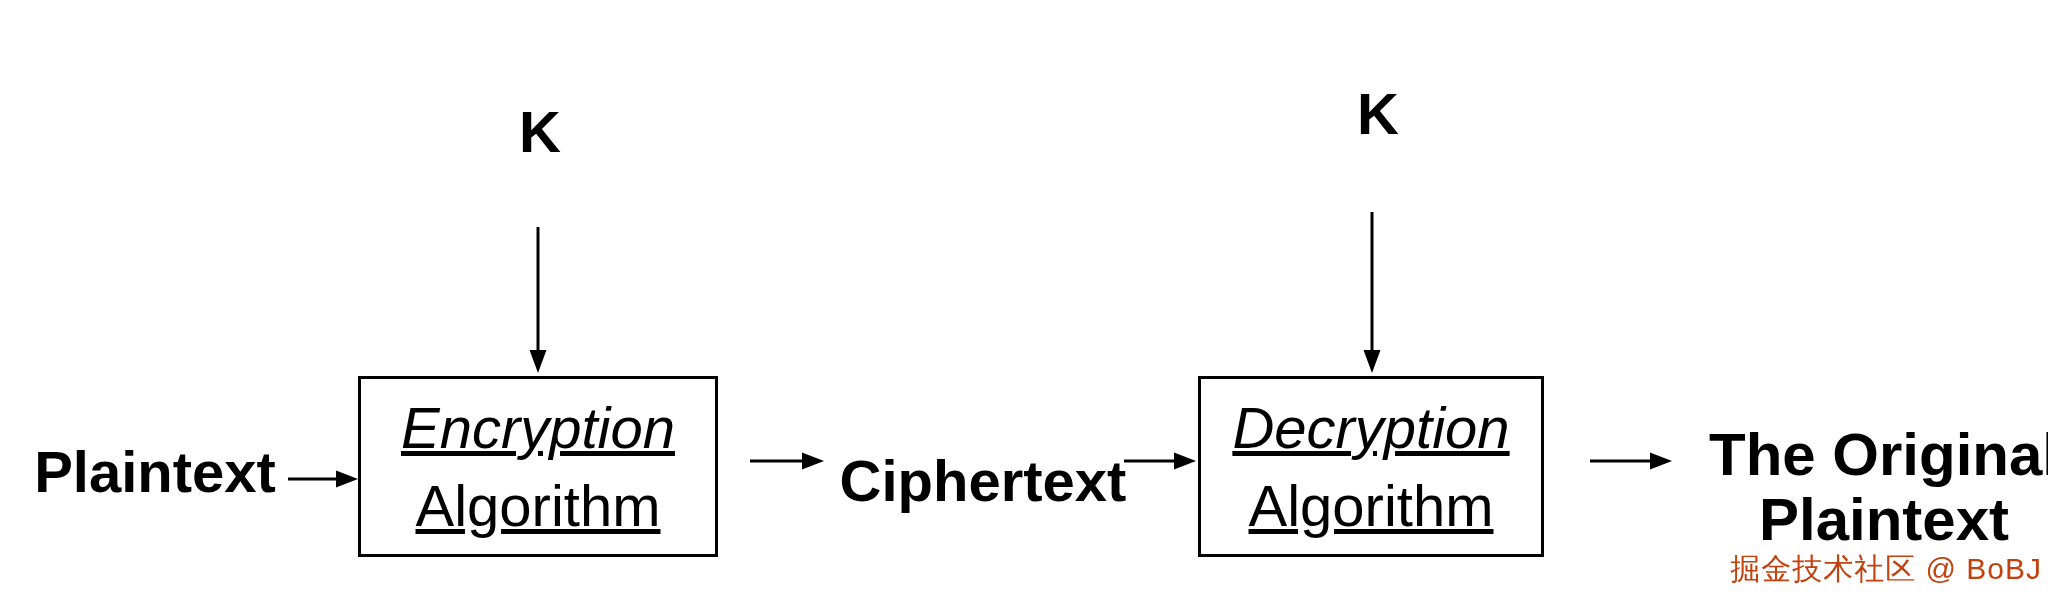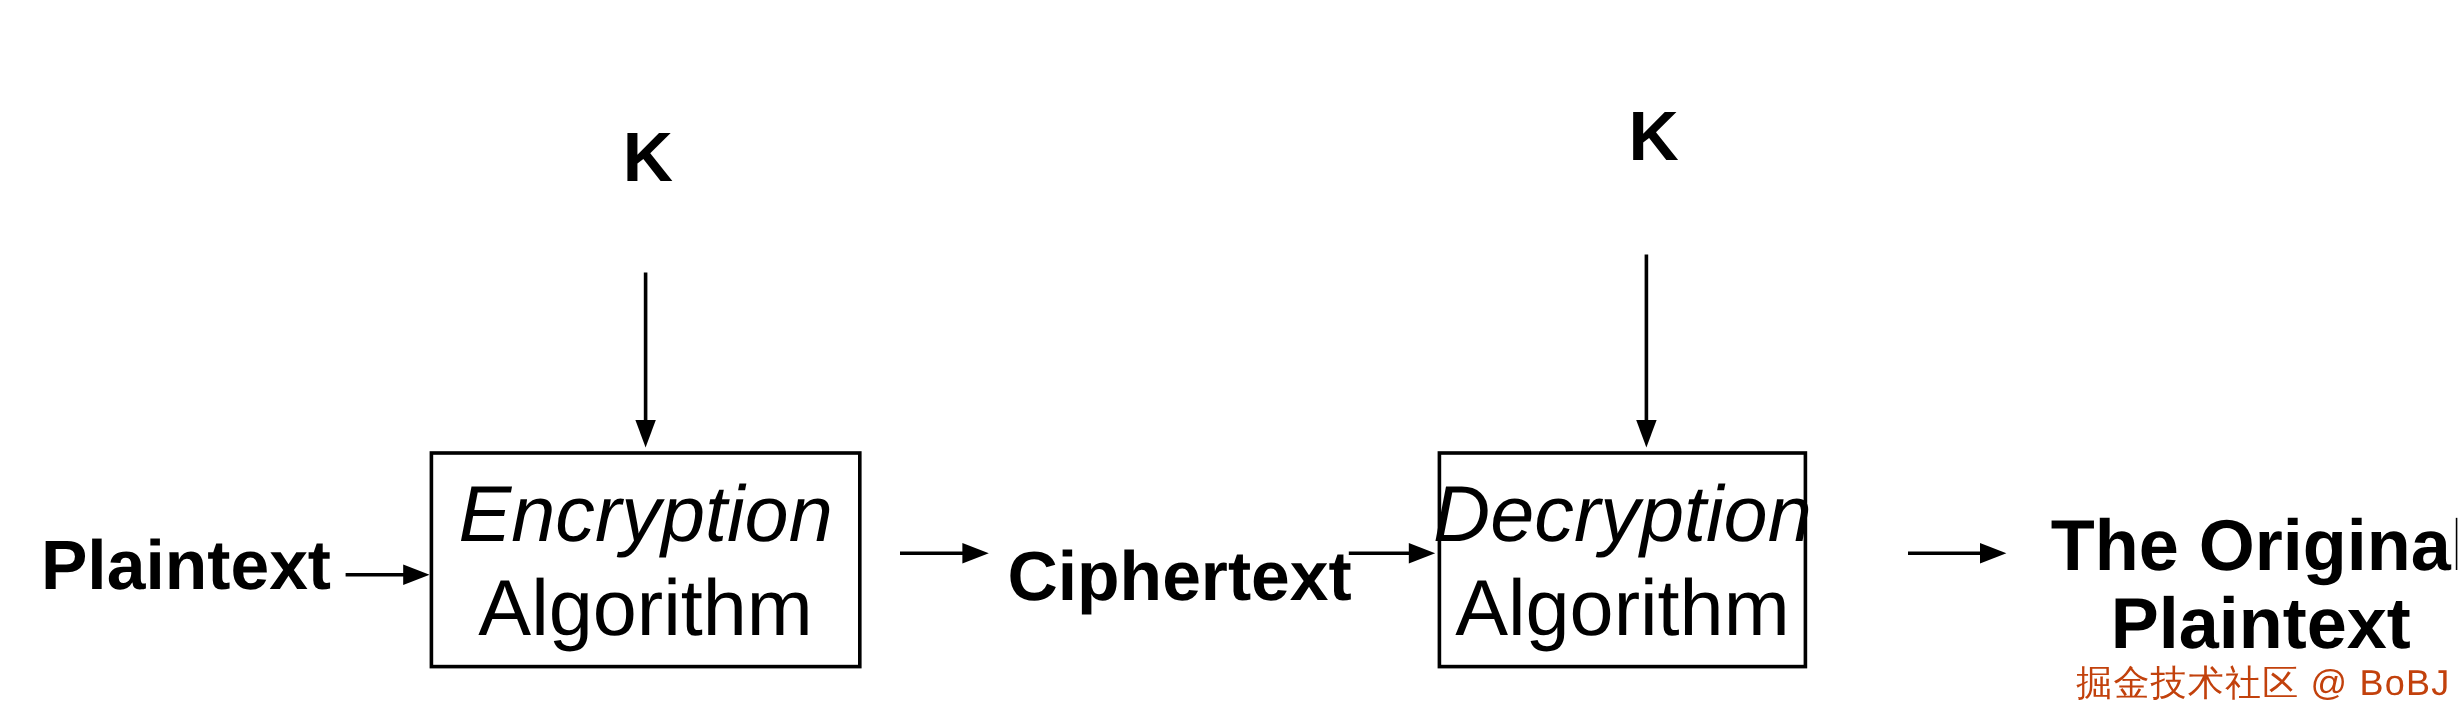--- a/index.html
+++ b/index.html
@@ -28,27 +28,28 @@
     height: 181px;
     border: 3px solid #000000;
     box-sizing: border-box;
     background: #ffffff;
     display: flex;
     flex-direction: column;
     justify-content: center;
     align-items: center;
   }
   .box .bline {
-    font-size: 66px;
+    font-size: 58px;
     line-height: 78px;
     white-space: nowrap;
+    text-decoration: underline;
   }
   .box .bline.italic { font-style: italic; }
   #encryption-box { left: 358px; width: 360px; }
-  #decryption-box { left: 1198px; width: 308px; }
+  #decryption-box { left: 1198px; width: 346px; }
   .out-label {
     position: absolute;
     left: 1884px;
     top: 422px;
     transform: translateX(-50%);
     font-weight: 700;
     font-size: 60px;
     line-height: 65px;
     text-align: center;
     white-space: nowrap;

